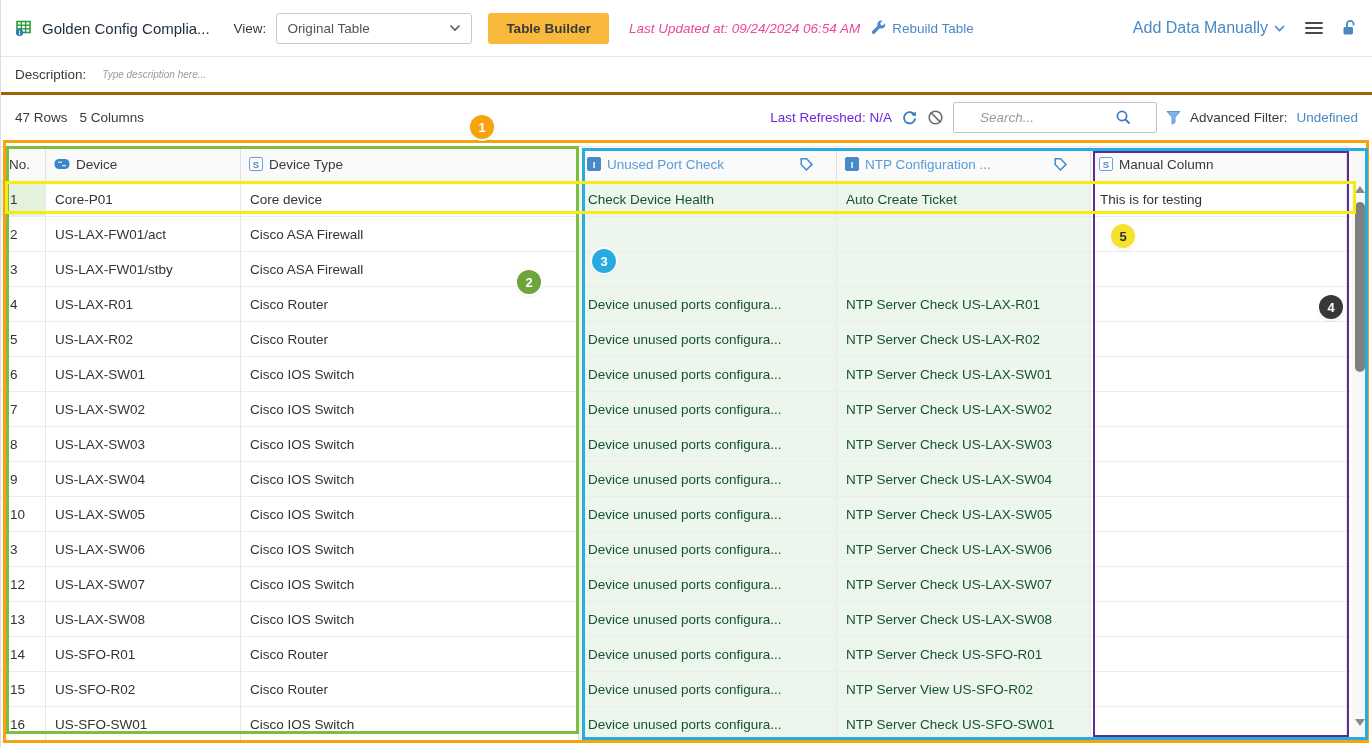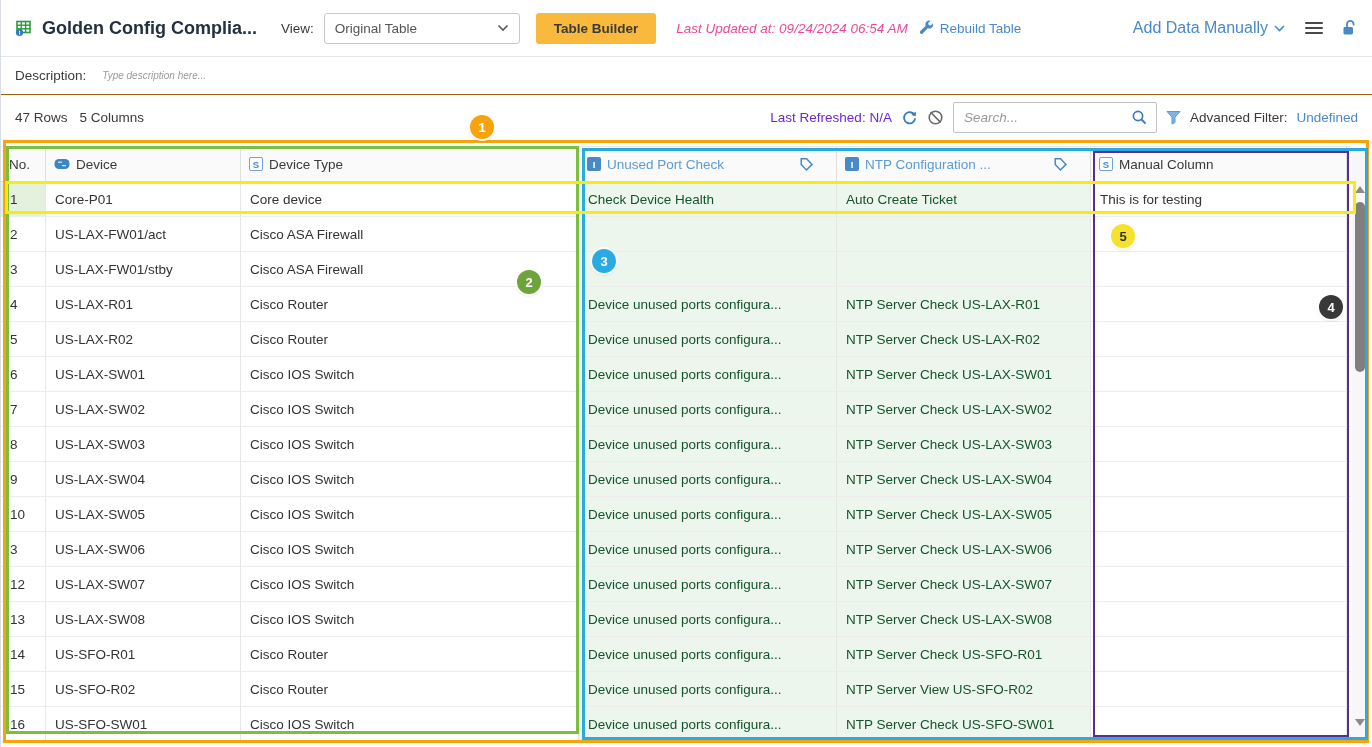--- a/index.html
+++ b/index.html
@@ -3,45 +3,45 @@
 <meta charset="utf-8">
 <style>
   html,body{margin:0;padding:0;background:#fff;}
   *{box-sizing:border-box;}
   .app{position:relative;width:1372px;height:747px;background:#fff;overflow:hidden;
        font-family:"Liberation Sans", sans-serif;color:#333;font-size:13.5px;
        border-left:1px solid #d9dee5;}
   
   .topbar{position:absolute;top:0;left:0;width:100%;height:57px;display:flex;align-items:center;
           padding:0 14px;border-bottom:1px solid #e4e6e9;background:#fff;gap:10px;}
-  .title{font-size:18px;font-weight:700;color:#22303f;white-space:nowrap;}
+  .title{font-size:15px;font-weight:400;color:#22303f;white-space:nowrap;}
   .viewlabel{color:#3a3a3a;margin-left:14px;}
   .select{width:196px;height:31px;border:1px solid #c6c9cd;border-radius:3px;display:flex;
           align-items:center;padding:0 10px;color:#555;background:#fff;justify-content:space-between;}
   .btn-amber{height:31px;background:#F9B93D;border:none;border-radius:3px;padding:0 18px;
              font-weight:700;color:#3a3a3a;font-size:13.5px;margin-left:6px;font-family:inherit;}
   .lastupdated{font-style:italic;color:#ec4899;margin-left:10px;white-space:nowrap;}
   .bluelink{color:#4A89C7;white-space:nowrap;}
   .spacer{flex:1;}
   .hamburger{width:18px;height:13px;display:flex;flex-direction:column;justify-content:space-between;}
   .hamburger span{display:block;height:2.4px;background:#4a4a4a;border-radius:1px;}
   .iconbtn{display:flex;align-items:center;gap:6px;}
   
   .descbar{position:absolute;top:57px;left:0;width:100%;height:38px;display:flex;align-items:center;
-           padding:0 14px;border-bottom:1px solid #a16207;background:#fff;}
+           padding:0 14px;border-bottom:3px solid #a16207;background:#fff;}
   .desclabel{color:#3a3a3a;margin-right:14px;}
   .descinput{border:none;outline:none;flex:1;font-family:inherit;font-size:10px;color:#333;}
   .descinput::placeholder{font-style:italic;color:#9a9a9a;}
   
   .statsbar{position:absolute;top:95px;left:0;width:100%;height:45px;display:flex;align-items:center;
             padding:0 14px;background:#fff;}
   .rowscols{display:flex;gap:12px;color:#3a3a3a;}
   .statright{display:flex;align-items:center;gap:9px;}
   .searchbox{width:204px;height:31px;border:1px solid #c0c3c7;border-radius:2px;display:flex;
-             align-items:center;padding:0 8px;background:#fff;}
+             align-items:center;padding:0 24px;background:#fff;}
   .searchbox input{border:none;outline:none;flex:1;font-family:inherit;font-size:13.5px;min-width:0;}
   .searchbox input::placeholder{font-style:italic;color:#9a9a9a;}
   
   .tablewrap{position:absolute;top:146px;left:0;width:1350px;height:597px;overflow:hidden;background:#fff;}
   .thead{display:flex;height:36px;background:#fafafa;border-bottom:1px solid #d4d4d4;border-top:1px solid #e8e8e8;}
   .hcell{display:flex;align-items:center;gap:6px;padding:0 8px;border-right:1px solid #e0e0e0;
          font-size:13.5px;color:#3a3a3a;overflow:hidden;white-space:nowrap;}
   .hcell.blue{color:#5B9BD5;}
   .trow{display:flex;height:35px;border-bottom:1px solid #ececec;background:#fff;}
   .cell{display:flex;align-items:center;padding:0 9px;border-right:1px solid #e7e7e7;

